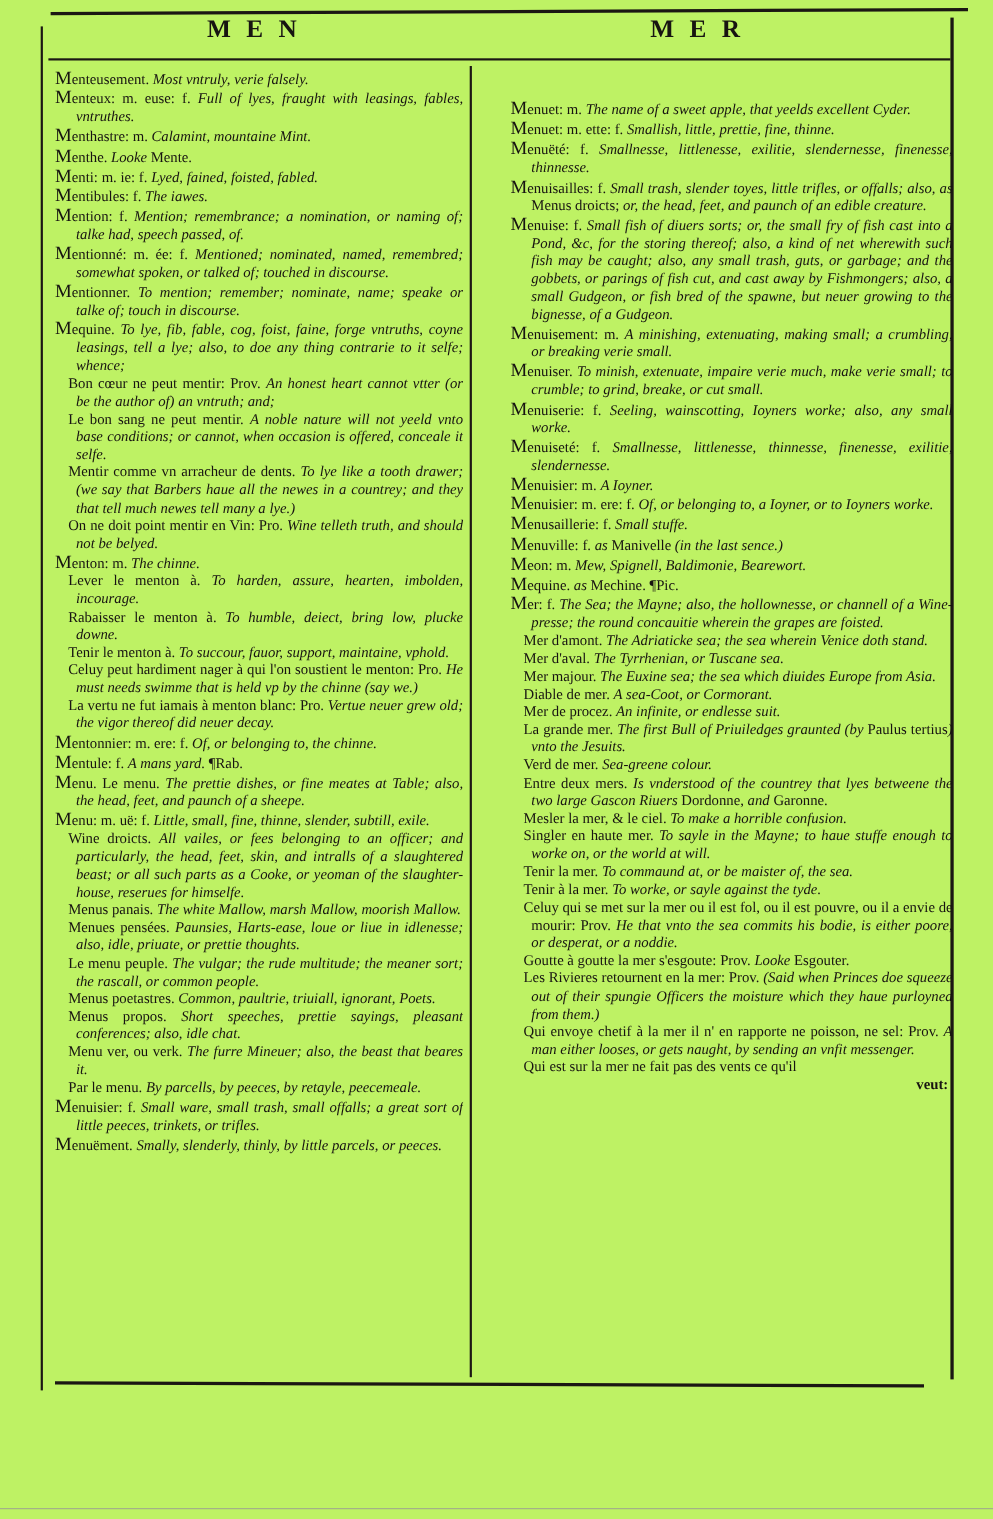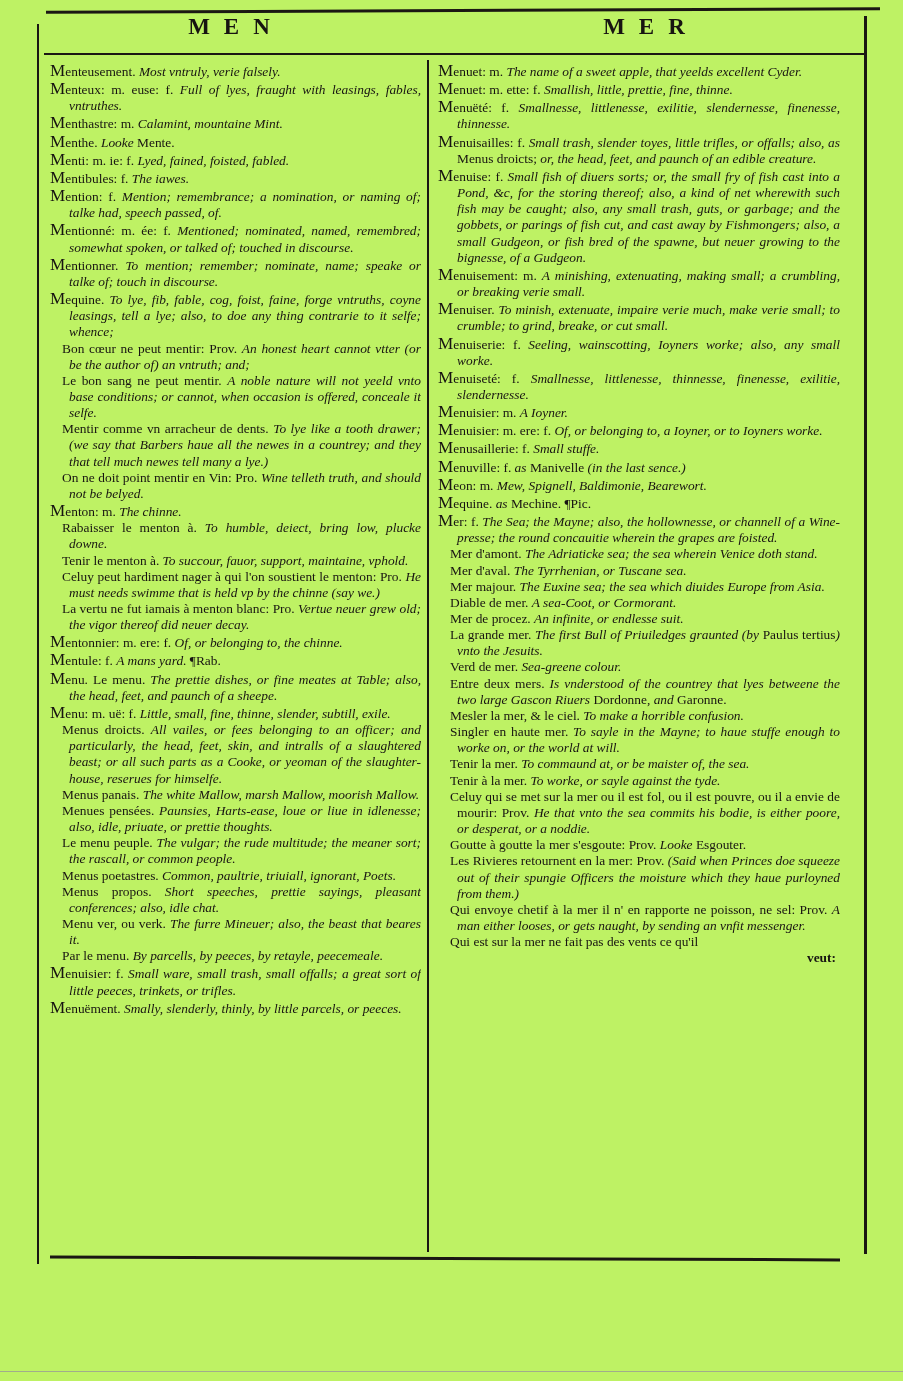--- a/index.html
+++ b/index.html
@@ -21,30 +21,30 @@
   .rule-bottom{left:50px;top:1257px;width:790px;height:3px;transform:rotate(0.2deg);}
   .rule-divider{left:427px;top:60px;width:2px;height:1192px;}
   .page-edge{position:absolute;left:0;top:1371px;width:903px;height:1px;background:#9a9a96;opacity:.8;}
 
   .running-head{
     position:absolute;top:14px;height:34px;
     font-size:23px;letter-spacing:14px;
     text-align:center;font-weight:bold;
   }
   .head-left{left:50px;width:372px;}
-  .head-right{left:451px;width:400px;}
+  .head-right{left:439px;width:400px;}
 
   .col{
     position:absolute;top:62px;height:1198px;
     font-size:13.4px;line-height:16.15px;
     overflow:hidden;
     text-align:justify;
   }
   .col-left{left:50px;width:371px;}
-  .col-right{left:438px;width:402px;}
+  .col-right{left:464px;width:402px;margin-top:28px;}
 
   .entry{margin:0;}
   .entry .roman{font-style:normal;}
   .entry .italic{font-style:italic;}
   .entry.main{padding-left:19px;text-indent:-19px;}
   .entry.main::first-letter{font-size:1.28em;line-height:1;}
   .entry.sub{padding-left:19px;text-indent:-7px;}
   .catchword{
     text-align:right;font-weight:bold;font-size:13.4px;
     padding-right:4px;
@@ -75,29 +75,30 @@
       <div class="entry main"><span class="roman">Mentibules: f. </span><span class="italic">The iawes.</span></div>
       <div class="entry main"><span class="roman">Mention: f. </span><span class="italic">Mention; remembrance; a nomination, or naming of; talke had, speech passed, of.</span></div>
       <div class="entry main"><span class="roman">Mentionné: m. ée: f. </span><span class="italic">Mentioned; nominated, named, remembred; somewhat spoken, or talked of; touched in discourse.</span></div>
       <div class="entry main"><span class="roman">Mentionner. </span><span class="italic">To mention; remember; nominate, name; speake or talke of; touch in discourse.</span></div>
       <div class="entry main"><span class="roman">Mequine. </span><span class="italic">To lye, fib, fable, cog, foist, faine, forge vntruths, coyne leasings, tell a lye; also, to doe any thing contrarie to it selfe; whence;</span></div>
       <div class="entry sub"><span class="roman">Bon cœur ne peut mentir: Prov. </span><span class="italic">An honest heart cannot vtter (or be the author of) an vntruth; and;</span></div>
       <div class="entry sub"><span class="roman">Le bon sang ne peut mentir. </span><span class="italic">A noble nature will not yeeld vnto base conditions; or cannot, when occasion is offered, conceale it selfe.</span></div>
       <div class="entry sub"><span class="roman">Mentir comme vn arracheur de dents. </span><span class="italic">To lye like a tooth drawer; (we say that Barbers haue all the newes in a countrey; and they that tell much newes tell many a lye.)</span></div>
       <div class="entry sub"><span class="roman">On ne doit point mentir en Vin: Pro. </span><span class="italic">Wine telleth truth, and should not be belyed.</span></div>
       <div class="entry main"><span class="roman">Menton: m. </span><span class="italic">The chinne.</span></div>
+      <div class="entry sub"><span class="roman">Lever le menton à. </span><span class="italic">To harden, assure, hearten, imbolden, incourage.</span></div>
       <div class="entry sub"><span class="roman">Rabaisser le menton à. </span><span class="italic">To humble, deiect, bring low, plucke downe.</span></div>
       <div class="entry sub"><span class="roman">Tenir le menton à. </span><span class="italic">To succour, fauor, support, maintaine, vphold.</span></div>
       <div class="entry sub"><span class="roman">Celuy peut hardiment nager à qui l'on soustient le menton: Pro. </span><span class="italic">He must needs swimme that is held vp by the chinne (say we.)</span></div>
       <div class="entry sub"><span class="roman">La vertu ne fut iamais à menton blanc: Pro. </span><span class="italic">Vertue neuer grew old; the vigor thereof did neuer decay.</span></div>
       <div class="entry main"><span class="roman">Mentonnier: m. ere: f. </span><span class="italic">Of, or belonging to, the chinne.</span></div>
       <div class="entry main"><span class="roman">Mentule: f. </span><span class="italic">A mans yard. </span><span class="roman">¶Rab.</span></div>
       <div class="entry main"><span class="roman">Menu. Le menu. </span><span class="italic">The prettie dishes, or fine meates at Table; also, the head, feet, and paunch of a sheepe.</span></div>
       <div class="entry main"><span class="roman">Menu: m. uë: f. </span><span class="italic">Little, small, fine, thinne, slender, subtill, exile.</span></div>
-      <div class="entry sub"><span class="roman">Menus droicts. </span><span class="italic">All vailes, or fees belonging to an officer; and particularly, the head, feet, skin, and intralls of a slaughtered beast; or all such parts as a Cooke, or yeoman of the slaughter-house, reserues for himselfe.</span></div>
+      <div class="entry sub"><span class="roman">Wine droicts. </span><span class="italic">All vailes, or fees belonging to an officer; and particularly, the head, feet, skin, and intralls of a slaughtered beast; or all such parts as a Cooke, or yeoman of the slaughter-house, reserues for himselfe.</span></div>
       <div class="entry sub"><span class="roman">Menus panais. </span><span class="italic">The white Mallow, marsh Mallow, moorish Mallow.</span></div>
       <div class="entry sub"><span class="roman">Menues pensées. </span><span class="italic">Paunsies, Harts-ease, loue or liue in idlenesse; also, idle, priuate, or prettie thoughts.</span></div>
       <div class="entry sub"><span class="roman">Le menu peuple. </span><span class="italic">The vulgar; the rude multitude; the meaner sort; the rascall, or common people.</span></div>
       <div class="entry sub"><span class="roman">Menus poetastres. </span><span class="italic">Common, paultrie, triuiall, ignorant, Poets.</span></div>
       <div class="entry sub"><span class="roman">Menus propos. </span><span class="italic">Short speeches, prettie sayings, pleasant conferences; also, idle chat.</span></div>
       <div class="entry sub"><span class="roman">Menu ver, ou verk. </span><span class="italic">The furre Mineuer; also, the beast that beares it.</span></div>
       <div class="entry sub"><span class="roman">Par le menu. </span><span class="italic">By parcells, by peeces, by retayle, peecemeale.</span></div>
       <div class="entry main"><span class="roman">Menuisier: f. </span><span class="italic">Small ware, small trash, small offalls; a great sort of little peeces, trinkets, or trifles.</span></div>
       <div class="entry main"><span class="roman">Menuëment. </span><span class="italic">Smally, slenderly, thinly, by little parcels, or peeces.</span></div>
     </div>

